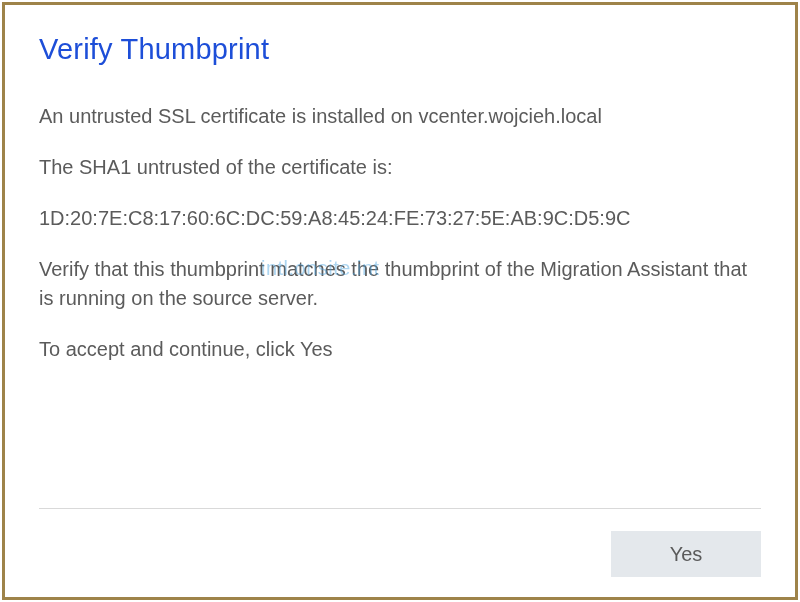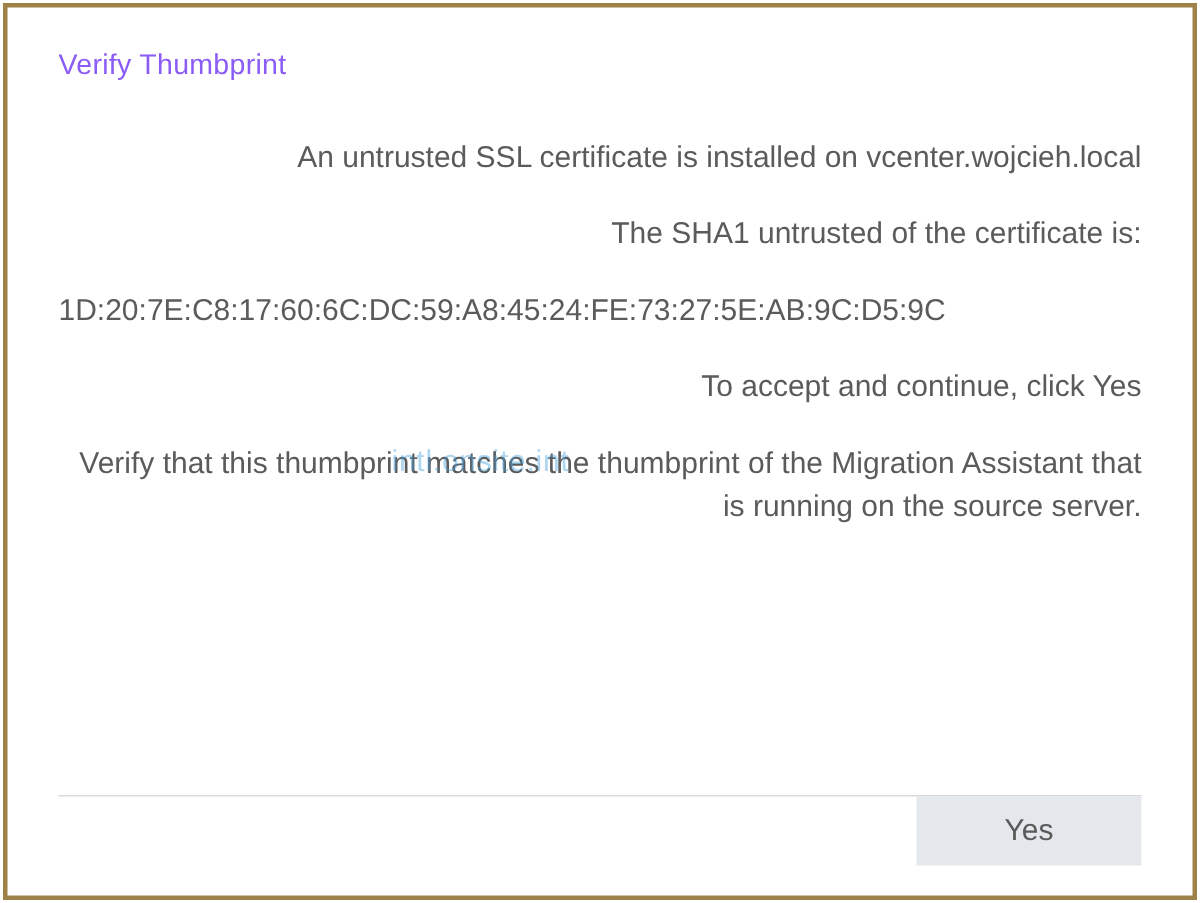--- a/index.html
+++ b/index.html
@@ -13,47 +13,48 @@
     .dialog {
       position: absolute;
       top: 2px; left: 2px; right: 2px; bottom: 2px;
       border: 3px solid #9e8349;
       background: #ffffff;
       padding: 28px 34px 20px 34px;
       display: flex;
       flex-direction: column;
     }
     .dialog-title {
-      font-size: 19px;
-      color: #8b5cf6;
+      font-size: 29px;
+      color: #1d4ed8;
       font-weight: 400;
       margin-bottom: 36px;
       letter-spacing: 0.2px;
     }
     .dialog-body {
       flex: 1;
       color: #5b5b5b;
       font-size: 20px;
       line-height: 1.45;
     }
-    .para { margin-bottom: 22px; text-align: right; }
+    .para { margin-bottom: 22px; }
     .thumb { margin-bottom: 22px; word-break: break-all; color: #5b5b5b; }
     .verify-line { position: relative; }
     .watermark {
       position: absolute;
       color: #4aa3e0;
       opacity: 0.45;
       font-size: 20px;
       left: 222px;
       top: -1px;
       letter-spacing: 0.5px;
       pointer-events: none;
     }
     .footer {
       border-top: 1px solid #d9d9d9;
+      padding-top: 22px;
       display: flex;
       justify-content: flex-end;
       gap: 26px;
     }
     .btn {
       min-width: 150px;
       height: 46px;
       background: #e4e8ec;
       border: none;
       color: #5a5a5a;
@@ -65,23 +66,23 @@
 </head>
 <body>
 
 <div class="dialog">
   <h1 class="dialog-title">Verify Thumbprint</h1>
 
   <div class="dialog-body">
     <p class="para">An untrusted SSL certificate is installed on vcenter.wojcieh.local</p>
     <p class="para">The SHA1 untrusted of the certificate is:</p>
     <p class="thumb">1D:20:7E:C8:17:60:6C:DC:59:A8:45:24:FE:73:27:5E:AB:9C:D5:9C</p>
-    <p class="para">To accept and continue, click Yes</p>
     <p class="para verify-line">
       <span class="watermark">intl.onsite.int</span>
       <span>Verify that this thumbprint matches the thumbprint of the Migration Assistant that is running on the source server.</span>
     </p>
+    <p class="para">To accept and continue, click Yes</p>
   </div>
 
   <div class="footer">
     <button class="btn">Yes</button>
   </div>
 </div>
 
 </body></html>

